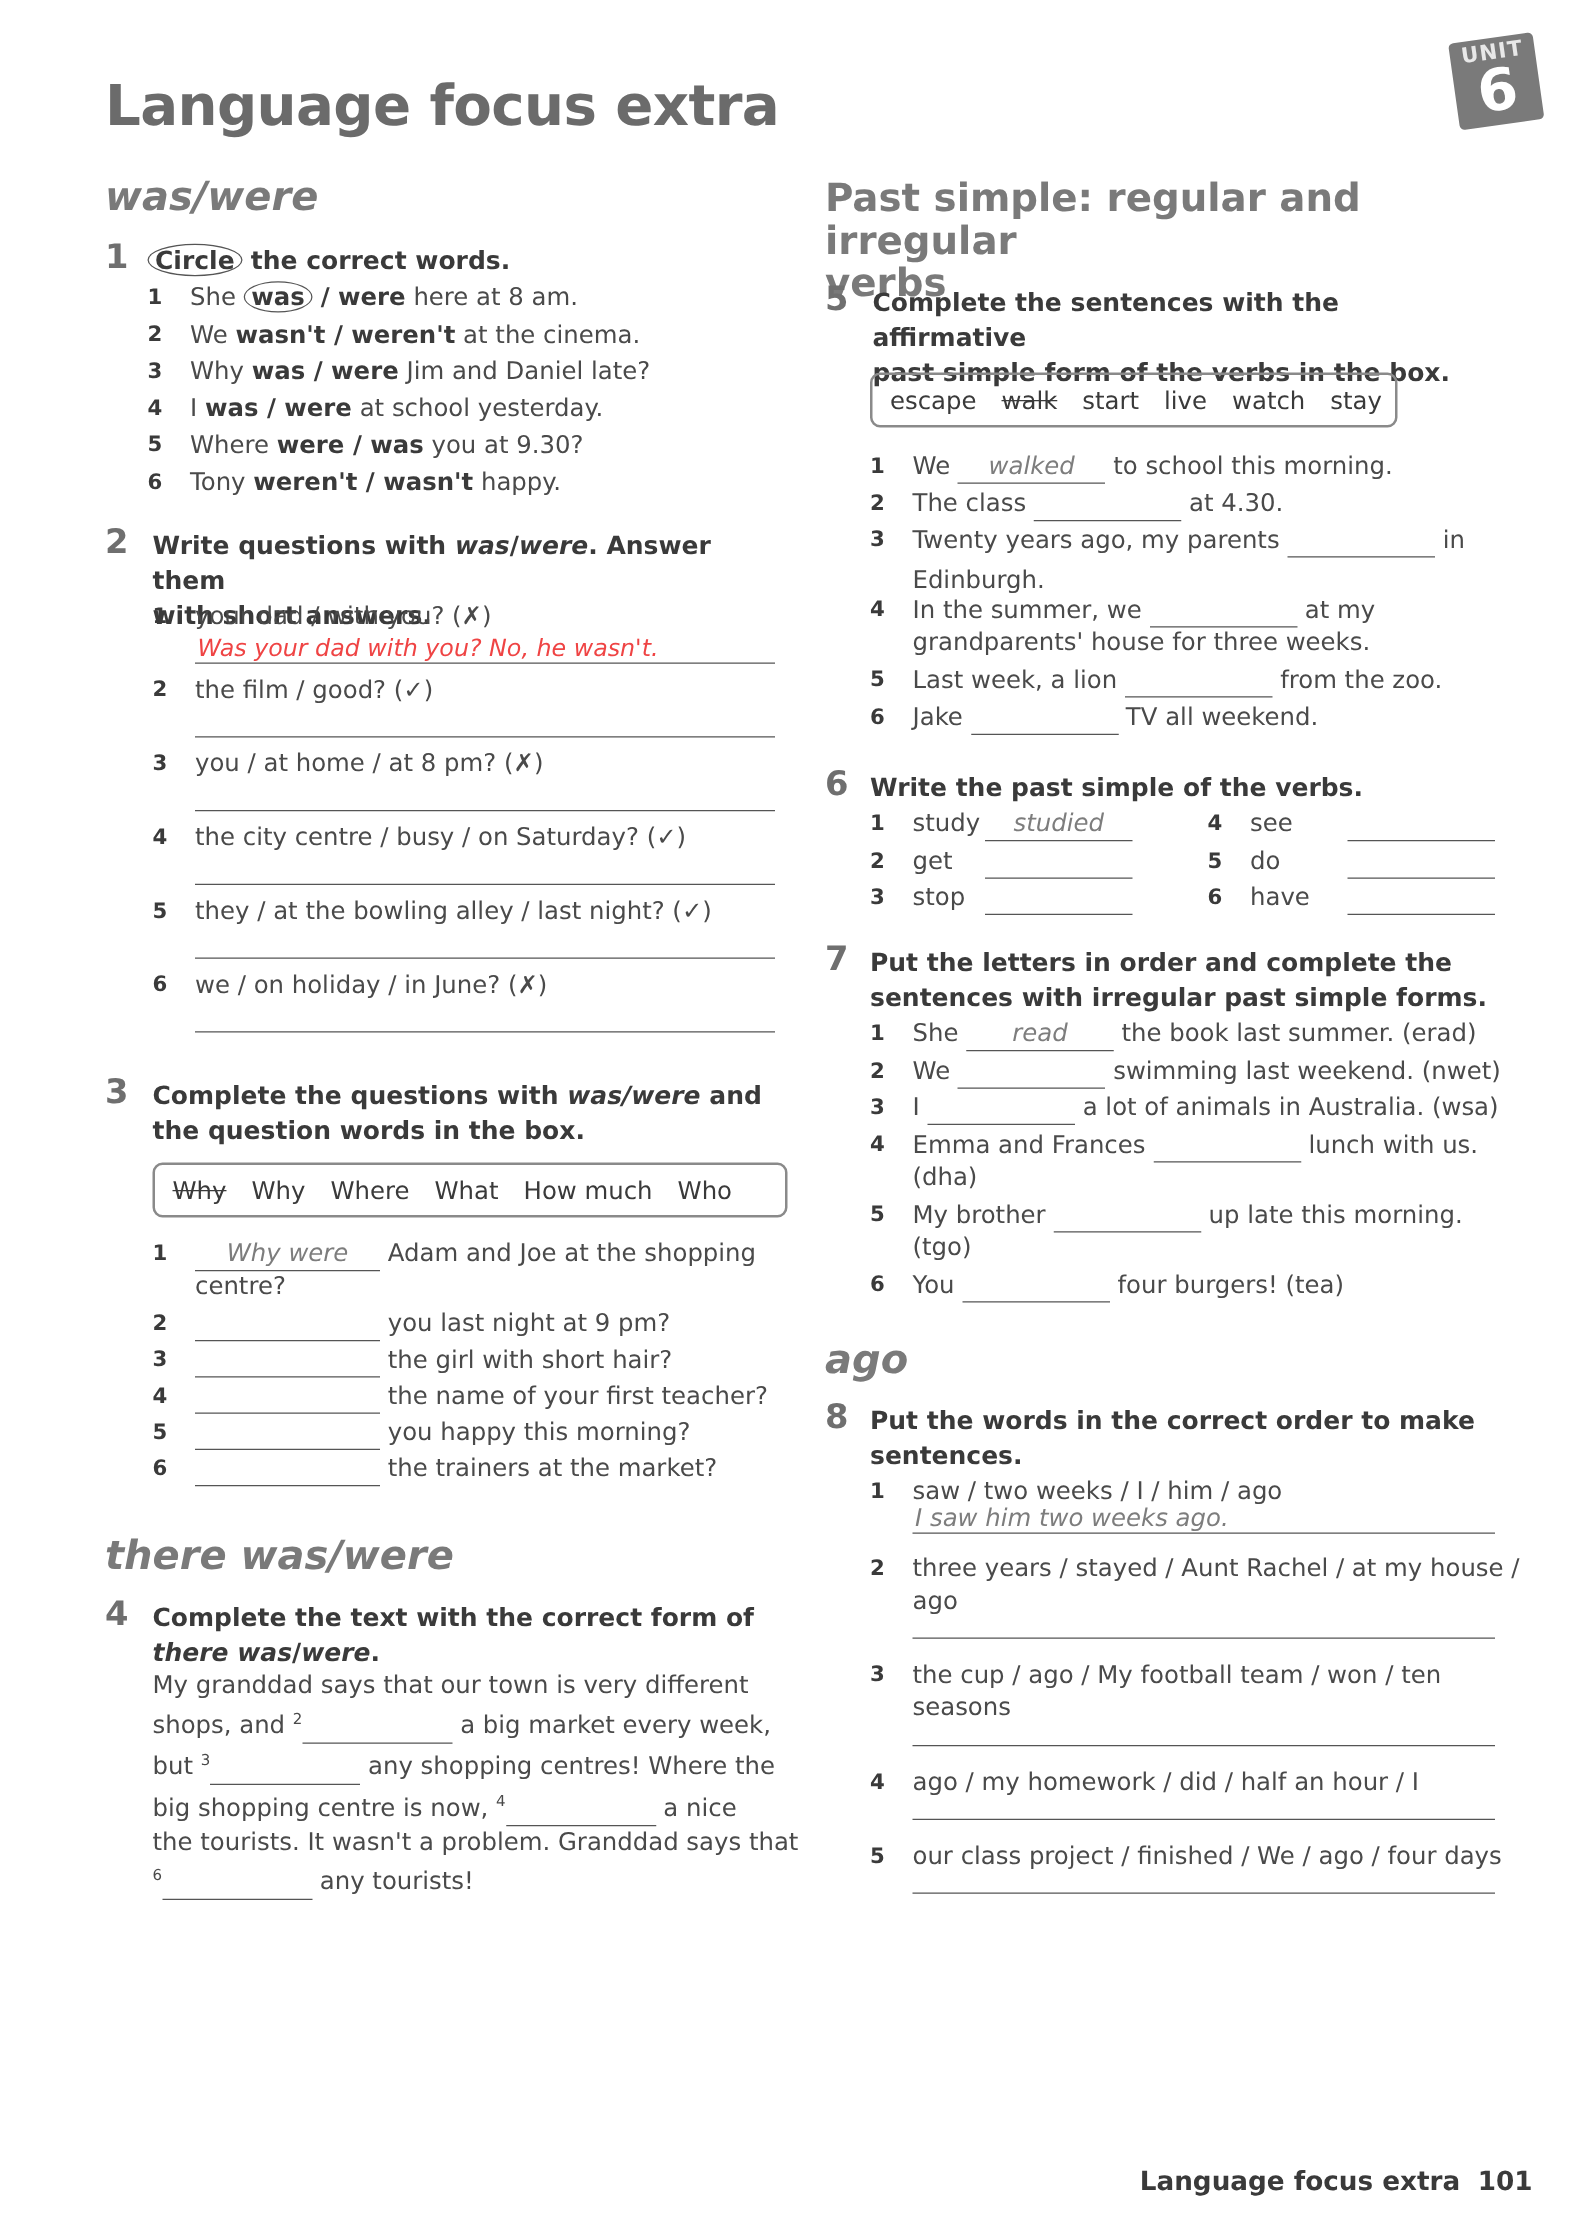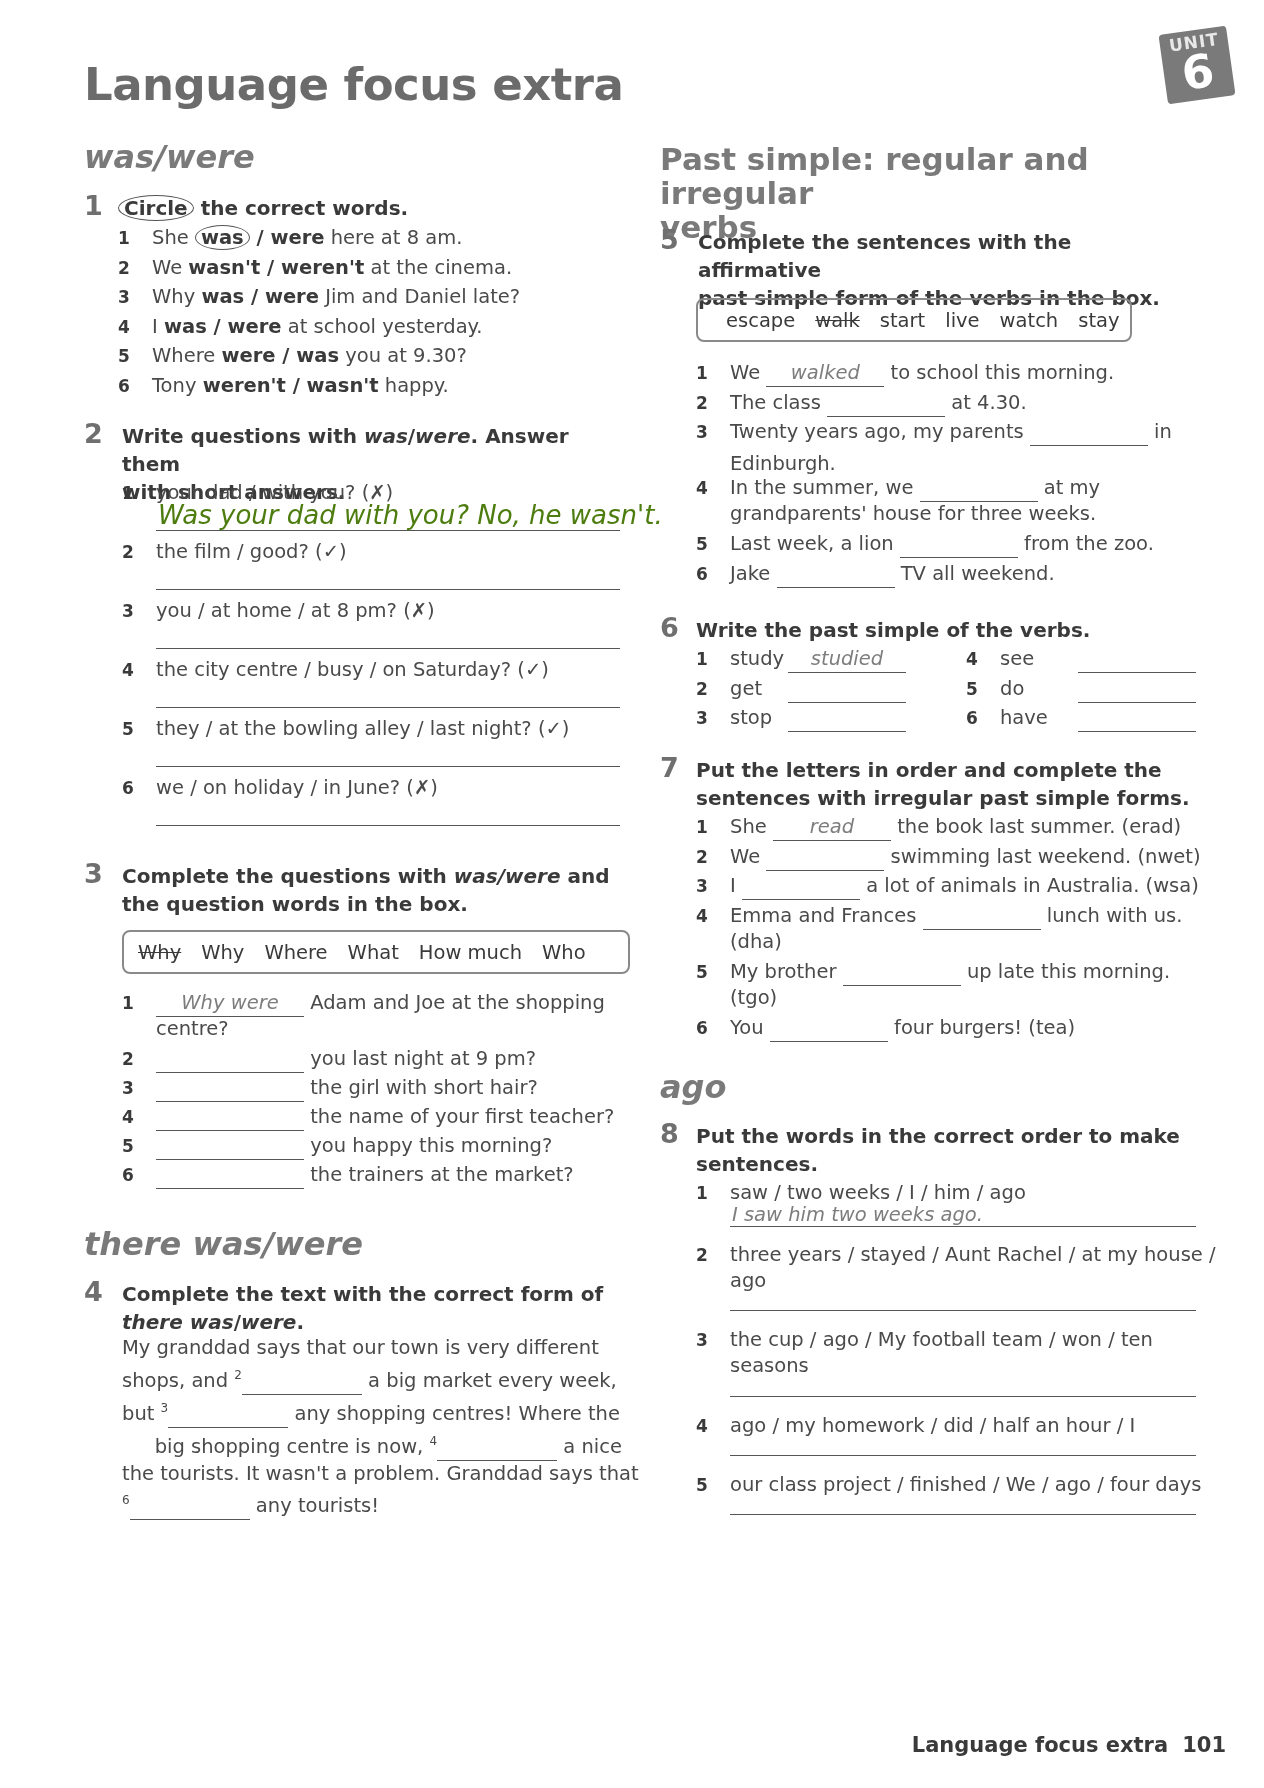--- a/index.html
+++ b/index.html
@@ -107,21 +107,21 @@
   <div class="ex-instr" style="top:422px;left:38px;">
     <div>Write questions with <i>was</i>/<i>were</i>. Answer them</div>
     <div>with short answers.</div>
   </div>
   <div id="ex2-items">
       <div class="item" style="top: 480px; left: 38px;">
         <span class="num">1</span>
         <span class="txt">your dad / with you? (✗)</span>
       </div>
       <div class="line" style="top: 530px; left: 72px; width: 464px;">
-        <span style="position: absolute; left: 2px; bottom: 0px; font-style: italic; color: #4d7c0f; font-size: 26px; white-space: nowrap;">Was your dad with you? No, he wasn't.</span>
+        <span style="position: absolute; left: 2px; bottom: 0px; font-style: italic; color: #ef4444; font-size: 19px; white-space: nowrap;">Was your dad with you? No, he wasn't.</span>
       </div>
       <div class="item" style="top: 539px; left: 38px;">
         <span class="num">2</span>
         <span class="txt">the film / good? (✓)</span>
       </div>
       <div class="line" style="top: 589px; left: 72px; width: 464px;"></div>
       <div class="item" style="top: 598px; left: 38px;">
         <span class="num">3</span>
         <span class="txt">you / at home / at 8 pm? (✗)</span>
       </div>
@@ -188,38 +188,38 @@
 
   <div class="ex-num" style="top:1276px;left:0;">4</div>
   <div class="ex-instr" style="top:1280px;left:38px;">
     <div>Complete the text with the correct form of</div>
     <div><i>there was</i>/<i>were</i>.</div>
   </div>
   <div id="ex4-text" class="para" style="top:1335px;left:38px;width:500px;">
       <div style="white-space: nowrap;">My granddad says that our town is very different</div>
       <div style="white-space: nowrap;">shops, and <sup>2</sup><span class="blank-ans" style="width: 120px;">&nbsp;</span> a big market every week,</div>
       <div style="white-space: nowrap;">but <sup>3</sup><span class="blank-ans" style="width: 120px;">&nbsp;</span> any shopping centres! Where the</div>
-      <div style="white-space: nowrap; text-align: right;">big shopping centre is now, <sup>4</sup><span class="blank-ans" style="width: 120px;">&nbsp;</span> a nice</div>
+      <div style="white-space: nowrap;">big shopping centre is now, <sup>4</sup><span class="blank-ans" style="width: 120px;">&nbsp;</span> a nice</div>
       <div style="white-space: nowrap;">the tourists. It wasn't a problem. Granddad says that</div>
       <div style="white-space: nowrap;"><sup>6</sup><span class="blank-ans" style="width: 120px;">&nbsp;</span> any tourists!</div>
     </div>
 </div>
 
 <div class="col col-right">
   <div class="abs sec-heading-upright" style="top:142px;left:0;">
     <div>Past simple: regular and irregular</div>
     <div>verbs</div>
   </div>
 
   <div class="ex-num" style="top:224px;left:0;">5</div>
   <div class="ex-instr" style="top:228px;left:38px;">
     <div>Complete the sentences with the affirmative</div>
     <div>past simple form of the verbs in the box.</div>
   </div>
-  <div class="wordbox" id="ex5-box" style="top:298px;left:36px;width:404px;height:40px;padding-left:28px;">
+  <div class="wordbox" id="ex5-box" style="top:298px;left:36px;width:404px;height:40px;padding-left:14px;">
       <span>escape</span>
       <span class="strike">walk</span>
       <span>start</span>
       <span>live</span>
       <span>watch</span>
       <span>stay</span>
     </div>
   <div id="ex5-items">
       <div class="item" style="top: 360px; left: 36px;">
         <span class="num">1</span>

